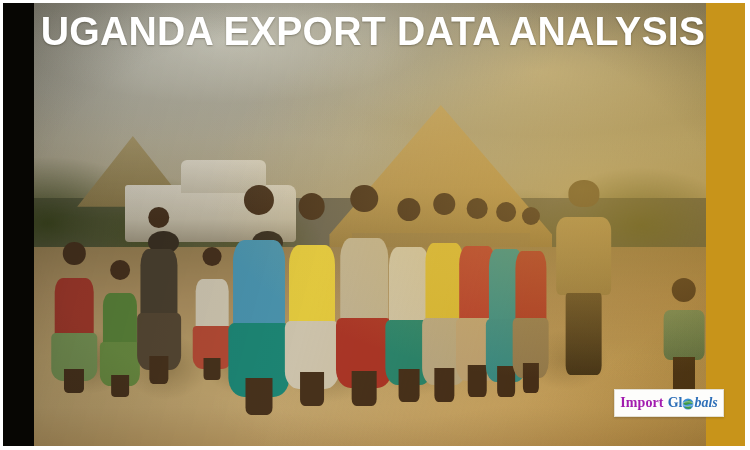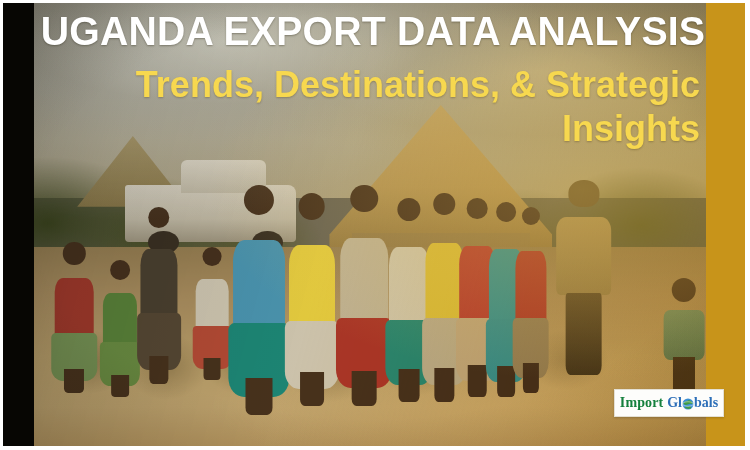--- a/index.html
+++ b/index.html
@@ -342,23 +342,23 @@
   }
   .logo-text {
     font-family: "Liberation Serif", serif;
     font-size: 14px;
     line-height: 14px;
     font-weight: bold;
     white-space: nowrap;
     display: flex;
     align-items: center;
   }
-  .logo-import { color: #15803d; letter-spacing: 0.1px; }
+  .logo-import { color: #a21caf; letter-spacing: 0.1px; }
   .logo-gl { color: #2d6fb8; margin-left: 4px; }
-  .logo-bals { color: #2d6fb8; }
+  .logo-bals { color: #2d6fb8; font-style: italic; }
   .globe-o {
     display: inline-block;
     width: 12px;
     height: 12px;
     margin: 0 0px;
     position: relative;
     top: 1px;
   }
 </style>
 </head>
@@ -471,21 +471,20 @@
       <div class="wash-warm"></div>
       <div class="wash-glow"></div>
       <div class="wash-vignette"></div>
     </div>
 
     <div class="left-bar"></div>
     <div class="right-bar"></div>
 
     <div class="headings">
       <h1 class="title">UGANDA EXPORT DATA ANALYSIS</h1>
-      <h2 class="subtitle">Trends, Destinations, &amp; Strategic Insights</h2>
     </div>
 
     <div class="logo-badge">
       <span class="logo-text">
         <span class="logo-import">Import</span>
         <span class="logo-gl">Gl</span>
         <span class="globe-o">
           <svg viewBox="0 0 24 24" width="12" height="12" aria-hidden="true">
             <circle cx="12" cy="12" r="11" fill="#3b8fd4"></circle>
             <path d="M2 10 C6 6, 11 7, 14 4 C18 6, 21 8, 22 11 C18 12, 15 10, 11 13 C8 15, 5 14, 2 10 Z" fill="#3f9a45"></path>

